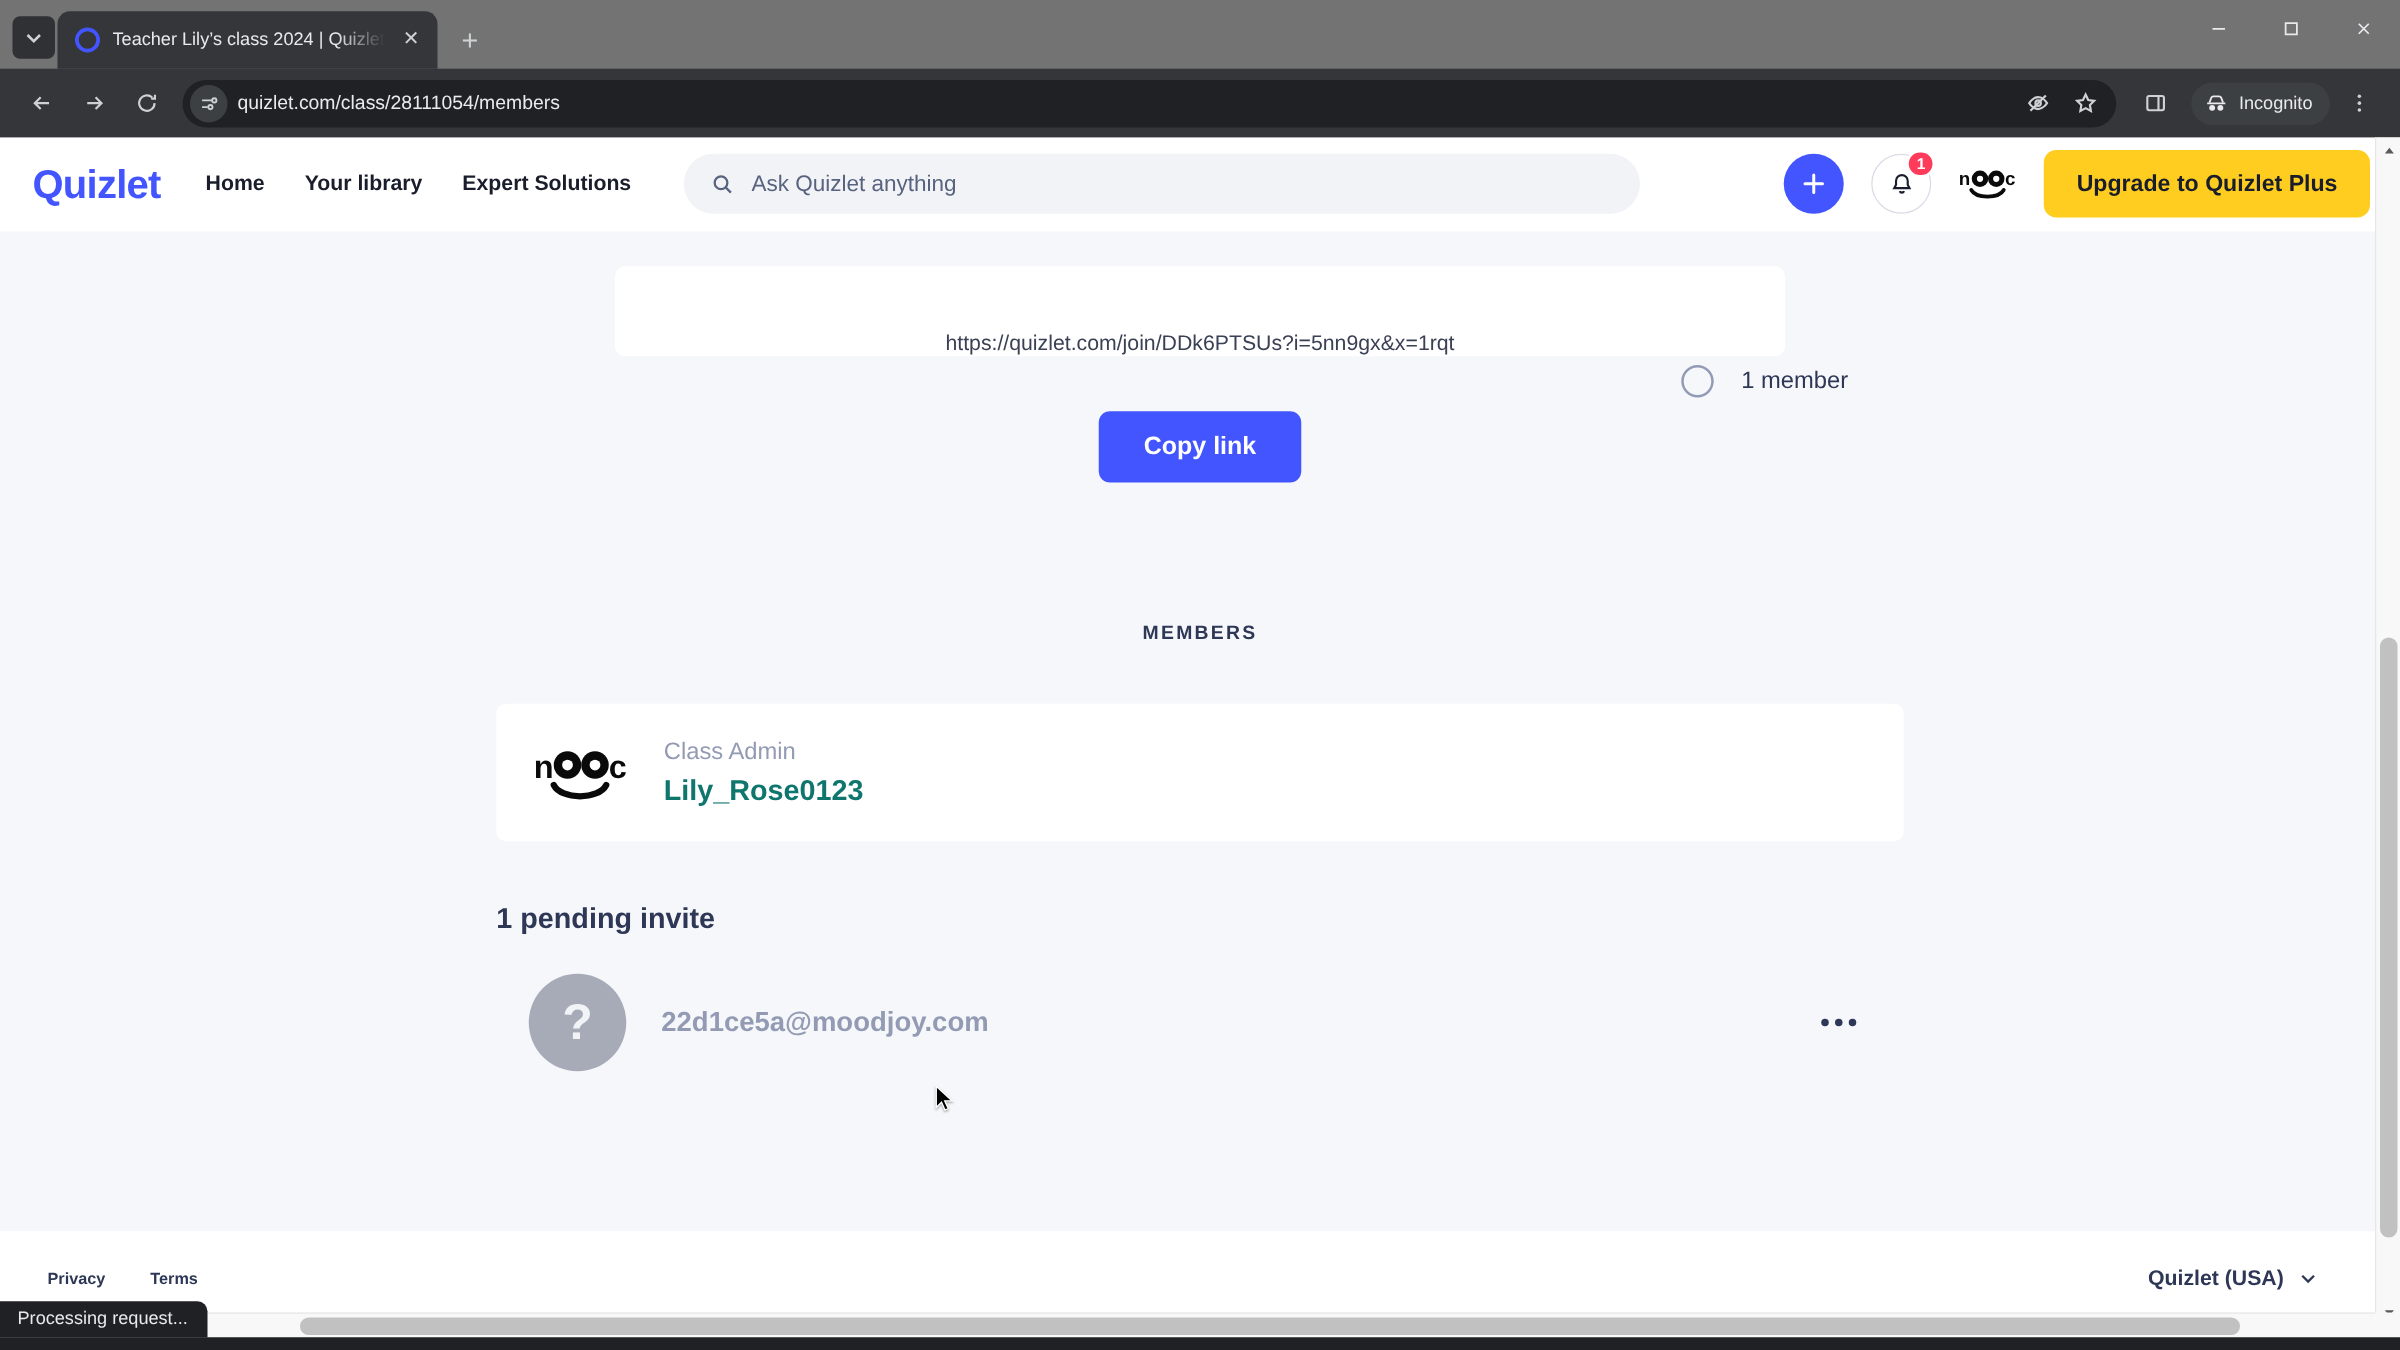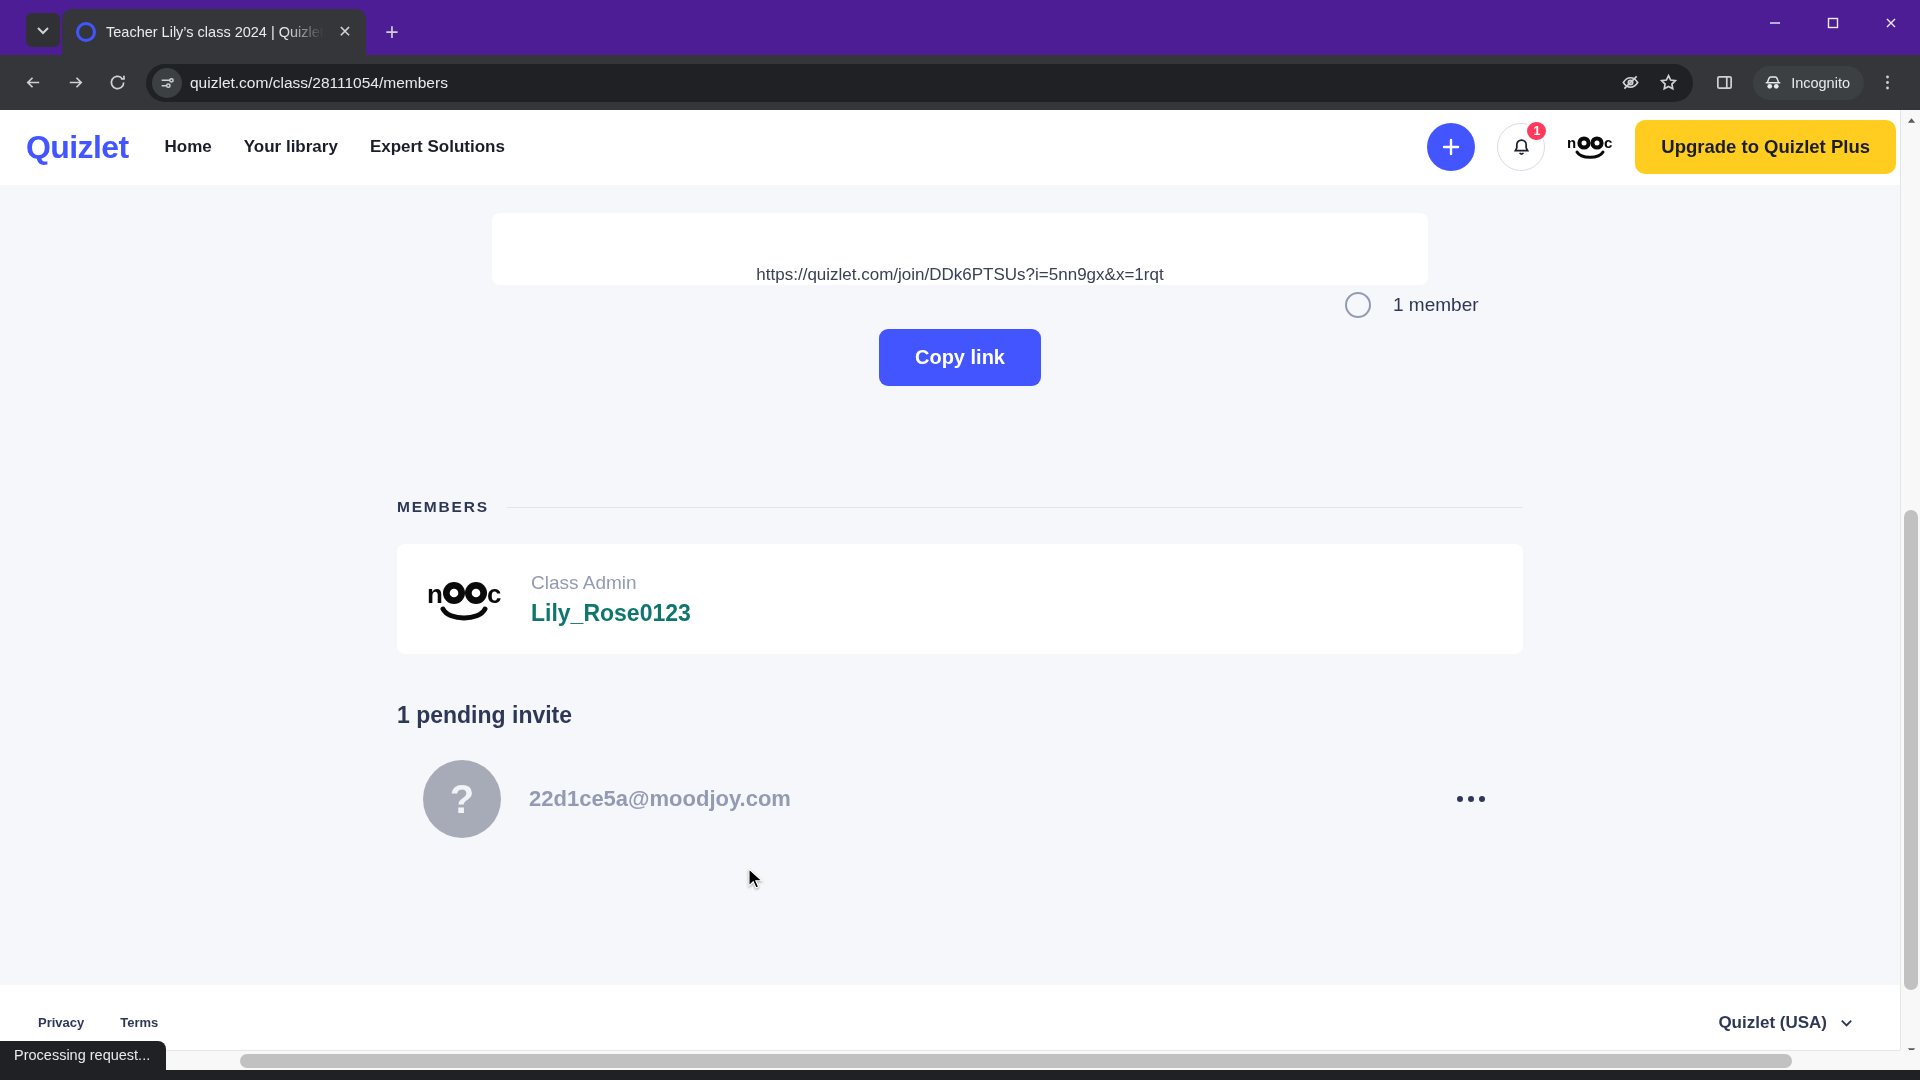--- a/index.html
+++ b/index.html
@@ -7,22 +7,22 @@
     width: 1920px; height: 1080px;
     overflow: hidden;
     font-family: "Liberation Sans", sans-serif;
     background: #ffffff;
   }
 
   
   #browser { width: 1920px; height: 1080px; position: relative; background: #202124; }
 
   .tabstrip {
-    height: 55px; background: #4c1d95;
-    display: flex; align-items: flex-end; padding-left: 20px;
+    height: 55px; background: #737373;
+    display: flex; align-items: flex-end; padding-left: 4px;
     position: relative;
   }
   .tab-list-btn {
     width: 34px; height: 34px; margin: 0 2px 8px 6px;
     display: flex; align-items: center; justify-content: center;
     border-radius: 6px; background: #303134;
   }
   .tab-list-btn svg { fill: none; stroke: #cfd2d4; stroke-width: 2; }
   .tab {
     height: 46px; min-width: 300px; max-width: 320px;
@@ -187,21 +187,21 @@
   .link-box span { font-size: 17px; color: #3a4155; }
 
   .copy-wrap { display: flex; justify-content: center; margin-top: 44px; }
   .copy-btn {
     background: #4255ff; color: #fff; font-size: 20px; font-weight: 700;
     border: none; border-radius: 9px; padding: 17px 36px;
     font-family: "Liberation Sans", sans-serif;
   }
 
   .members-head {
-    display: flex; align-items: center; gap: 18px; margin-top: 112px;
+    display: flex; align-items: center; gap: 18px; margin-top: 112px; flex-direction: column;
   }
   .members-head .lbl {
     font-size: 15.5px; font-weight: 700; color: #2e3856;
     letter-spacing: 1.8px;
   }
   .members-head .rule { flex: 1 1 auto; height: 1px; background: #e3e5ec; }
 
   .member-card {
     margin-top: 28px; background: #ffffff; border-radius: 8px;
     height: 110px; display: flex; align-items: center; padding: 0 30px; gap: 30px;
@@ -414,20 +414,27 @@
     </div>
 
     <div class="qnav">
       <div class="qlogo">Quizlet</div>
       <div class="qnav-links">
         <a href="#">Home</a>
         <a href="#">Your library</a>
         <a href="#">Expert Solutions</a>
       </div>
 
+      <div class="qsearch">
+        <svg width="19" height="19" viewBox="0 0 20 20">
+          <circle cx="8.6" cy="8.6" r="5.6"></circle>
+            <path d="M12.8 12.8L17.3 17.3"></path>
+        </svg>
+        <input type="text" placeholder="Ask Quizlet anything" style="">
+      </div>
 
       <div class="qnav-right">
         <div class="plus-btn">
           <svg width="22" height="22" viewBox="0 0 22 22">
             <path d="M11 4v14M4 11h14" stroke="#fff" stroke-width="2.4" fill="none" stroke-linecap="round"></path>
           </svg>
         </div>
 
         <div class="bell-wrap">
           <div class="bell-btn">

